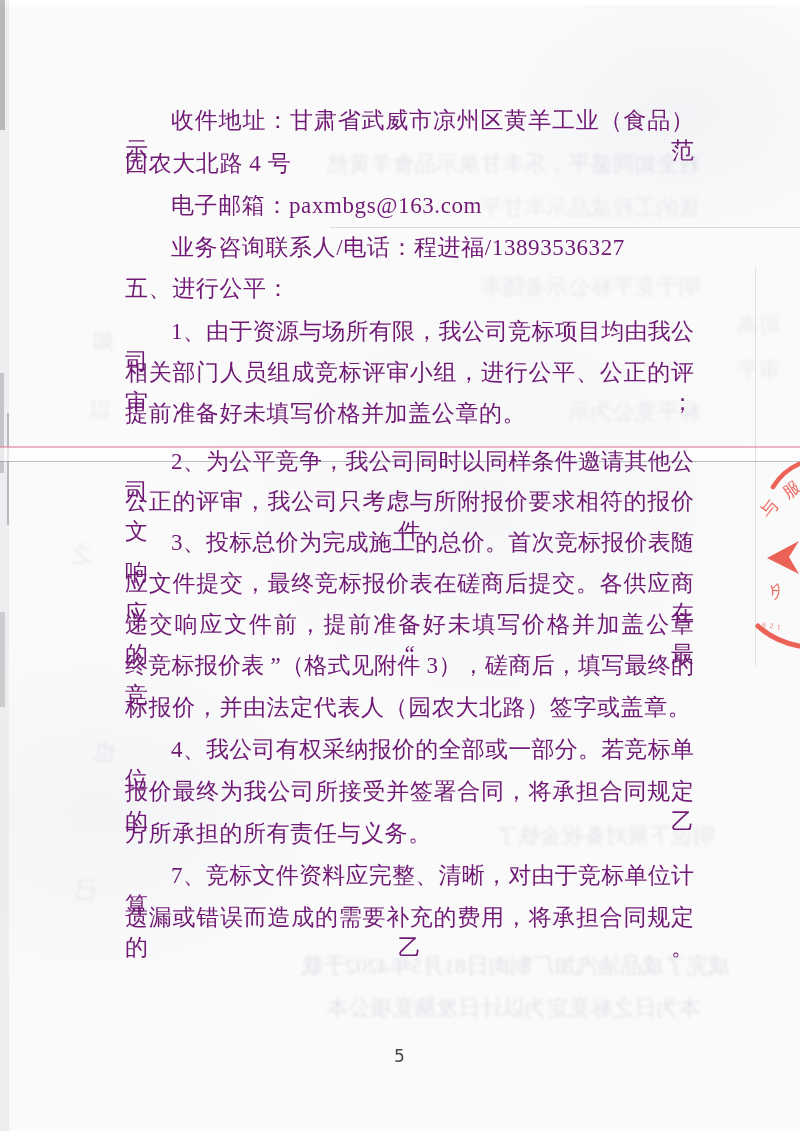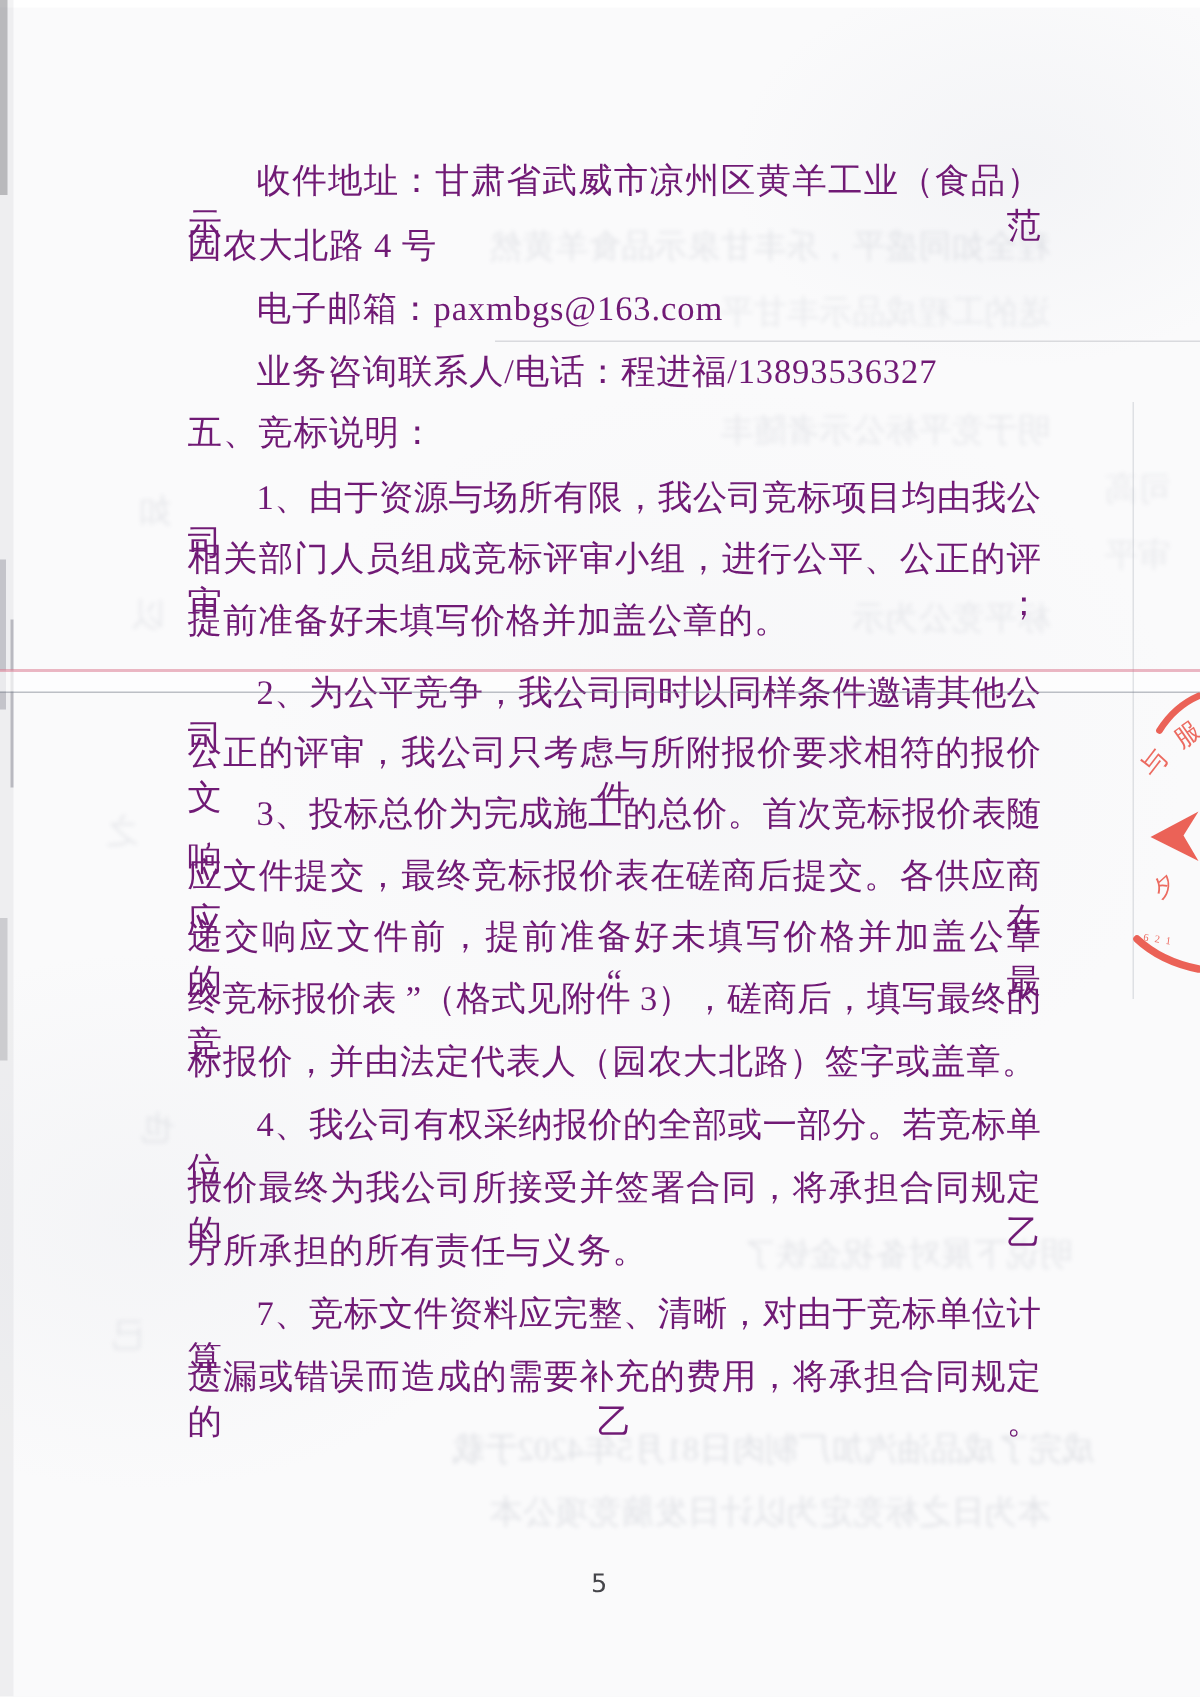--- a/index.html
+++ b/index.html
@@ -97,21 +97,21 @@
 <div class="ghost g14">审平</div>
 
 <div class="band"></div>
 <div class="line-faint"></div>
 <div class="line-vert"></div>
 
 <div class="ln ind jf l1">收件地址：甘肃省武威市凉州区黄羊工业（食品）示范</div>
 <div class="ln l2">园农大北路 4 号</div>
 <div class="ln ind l3">电子邮箱：paxmbgs@163.com</div>
 <div class="ln ind l4">业务咨询联系人/电话：程进福/13893536327</div>
-<div class="ln l5">五、竞标说明：</div>
+<div class="ln l5">五、进行公平：</div>
 <div class="ln ind jf l6">1、由于资源与场所有限，我公司竞标项目均由我公司</div>
 <div class="ln jf l7">相关部门人员组成竞标评审小组，进行公平、公正的评审；</div>
 <div class="ln l8">提前准备好未填写价格并加盖公章的。</div>
 <div class="ln ind jf l9">2、为公平竞争，我公司同时以同样条件邀请其他公司</div>
 <div class="ln jf l10">公正的评审，我公司只考虑与所附报价要求相符的报价文件。</div>
 <div class="ln ind jf l11">3、投标总价为完成施工的总价。首次竞标报价表随响</div>
 <div class="ln jf l12">应文件提交，最终竞标报价表在磋商后提交。各供应商应在</div>
 <div class="ln jf l13">递交响应文件前，提前准备好未填写价格并加盖公章的“最</div>
 <div class="ln jf l14">终竞标报价表 ”（格式见附件 3），磋商后，填写最终的竞</div>
 <div class="ln l15">标报价，并由法定代表人（园农大北路）签字或盖章。</div>

